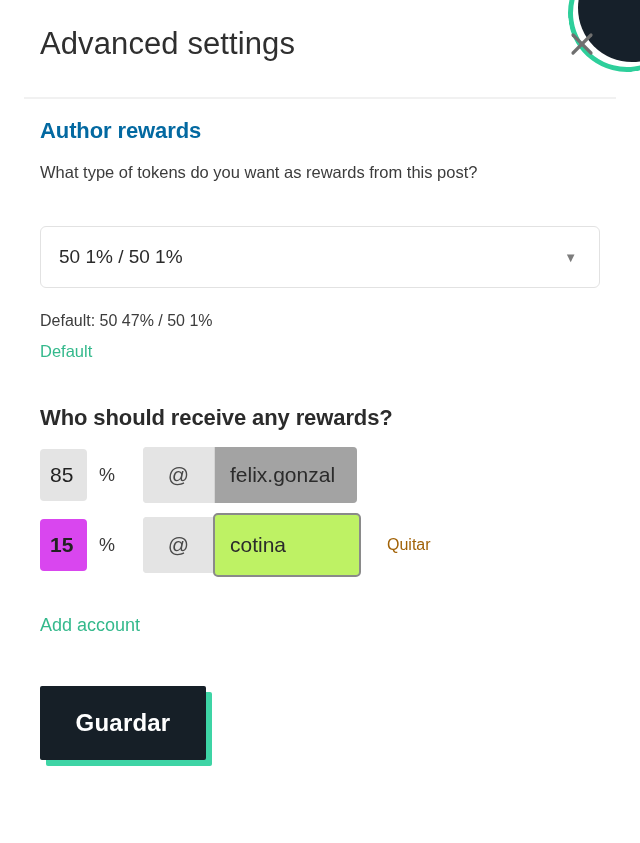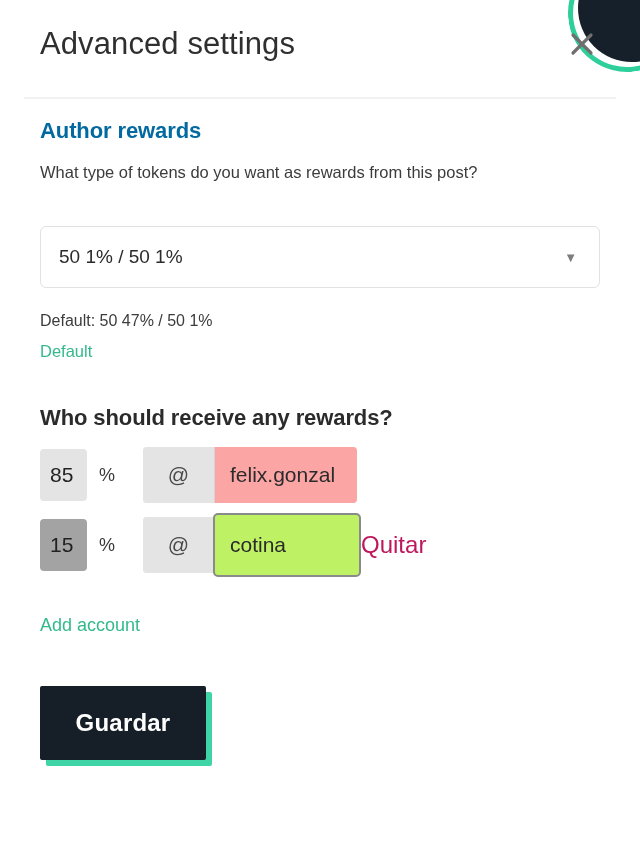--- a/index.html
+++ b/index.html
@@ -169,21 +169,22 @@
     border-radius: 4px;
     background: #e4e4e4;
     display: flex;
     align-items: center;
     padding-left: 10px;
     box-sizing: border-box;
     overflow: hidden;
     cursor: text;
   }
   .pct-field.highlight {
-    background: #a3a3a3;
+    background: #d946ef;
+    font-weight: bold;
   }
   .pct-value {
     font-size: 21px;
     color: #222;
     white-space: nowrap;
   }
   .pct-sign {
     font-size: 18px;
     color: #3a3a3a;
     margin-left: 12px;
@@ -212,21 +213,21 @@
     box-sizing: border-box;
   }
   .acct-field {
     width: 142px;
     display: flex;
     align-items: center;
     padding-left: 15px;
     box-sizing: border-box;
     font-size: 21px;
     color: #2b2b2b;
-    background: #fca5a5;
+    background: #a3a3a3;
     border-radius: 0 4px 4px 0;
     overflow: hidden;
     white-space: nowrap;
     cursor: text;
   }
   
   .acct-field.focused {
     position: relative;
     background: #bef264;
     border: 2px solid #8a8a8a;
@@ -242,22 +243,23 @@
     left: 6px;
     bottom: -12px;
     width: 11px;
     height: 11px;
     background: #ffffff;
     border: 2px solid #c8c8c8;
     box-sizing: border-box;
   }
 
   .remove-link {
-    font-size: 24px;
-    color: #be185d;
+    font-size: 16px;
+    color: #a16207;
+    margin-left: 26px;
     cursor: pointer;
   }
 
   .add-link {
     display: inline-block;
     font-size: 18px;
     color: #34b98c;
     margin-top: 28px;
     cursor: pointer;
   }

